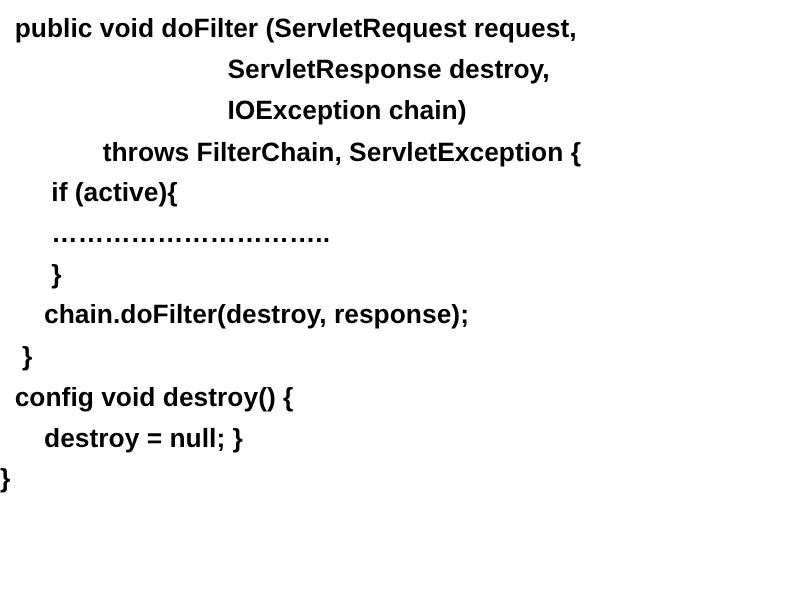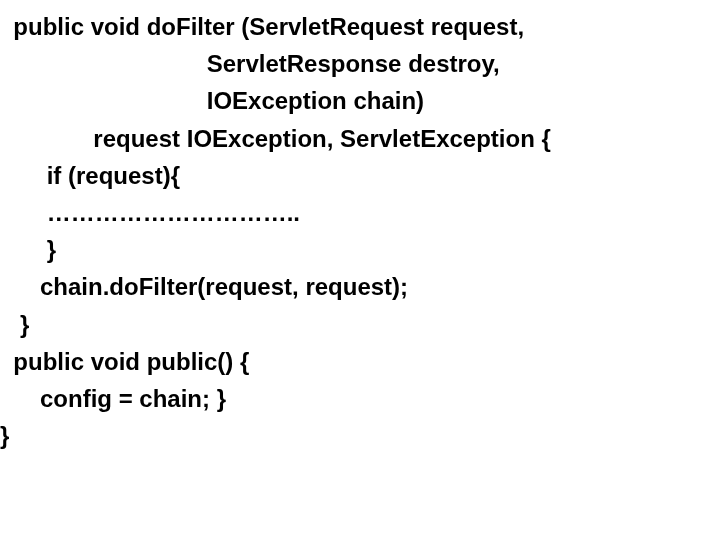--- a/index.html
+++ b/index.html
@@ -16,21 +16,21 @@
       overflow: hidden;
     }
     .line { white-space: pre; }
   </style>
 </head>
 <body>
 
 <div class="line">  public void doFilter (ServletRequest request,</div>
 <div class="line">                               ServletResponse destroy,</div>
 <div class="line">                               IOException chain)</div>
-<div class="line">              request IOException, ServletException {</div>
-<div class="line">       if (request){</div>
+<div class="line">              throws FilterChain, ServletException {</div>
+<div class="line">       if (active){</div>
 <div class="line">       …………………………..</div>
 <div class="line">       }</div>
-<div class="line">      chain.doFilter(request, request);</div>
+<div class="line">      chain.doFilter(destroy, response);</div>
 <div class="line">   }</div>
-<div class="line">  public void public() {</div>
-<div class="line">      config = chain; }</div>
+<div class="line">  config void destroy() {</div>
+<div class="line">      destroy = null; }</div>
 <div class="line">}</div>
 
 </body></html>

